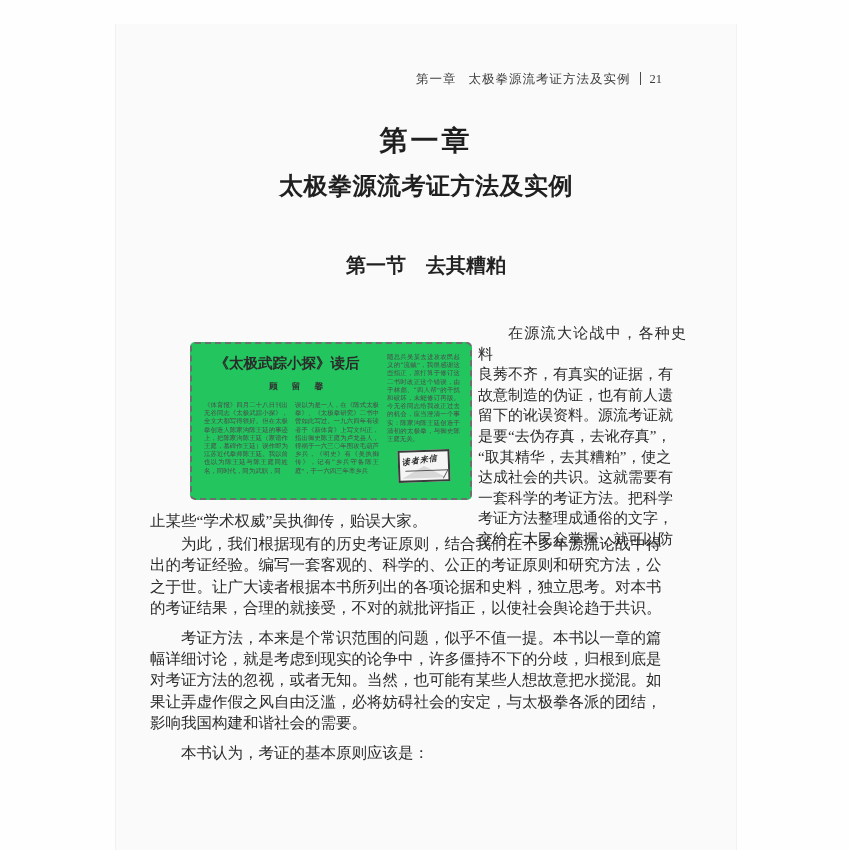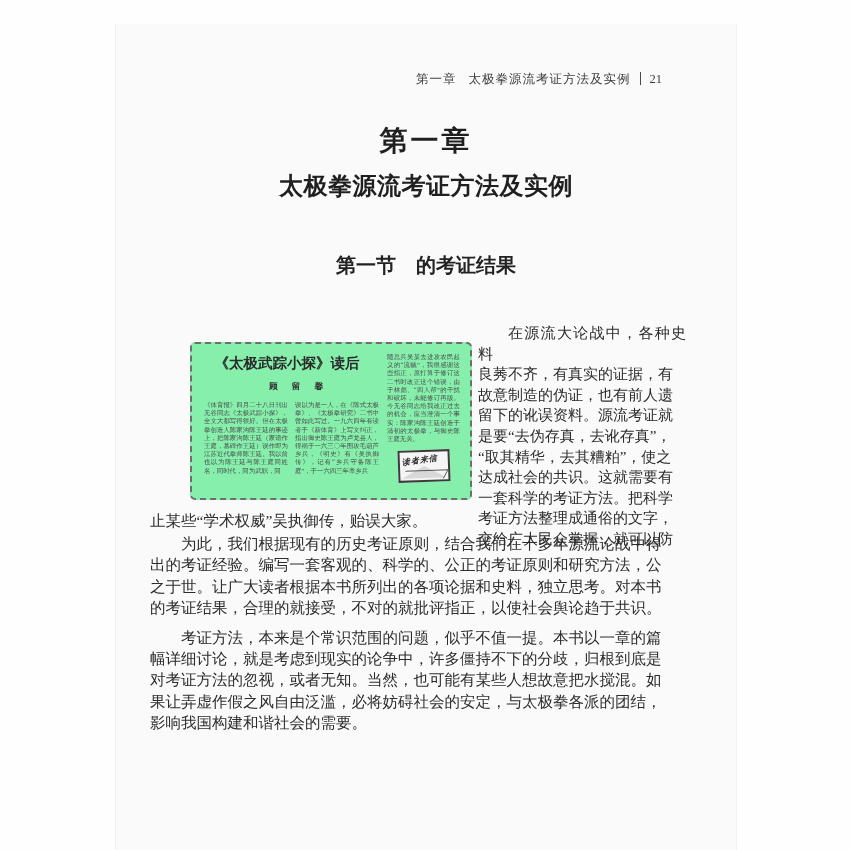--- a/index.html
+++ b/index.html
@@ -40,21 +40,21 @@
     font-size:24px; font-weight:bold; letter-spacing:0.5px; color:#1f1f1f;
   }
   .section-title {
     position:absolute; top:228px; left:0; width:100%; text-align:center;
     font-size:20px; font-weight:bold; color:#222;
   }
 
   
   .clipping {
     position:absolute; left:75px; top:318px; width:282px; height:158px;
-    border:2px dashed #6e6e6e; border-radius:5px; background:#86efac;
+    border:2px dashed #6e6e6e; border-radius:5px; background:#22c55e;
     box-sizing:border-box;
   }
   .clip-headline {
     position:absolute; left:6px; top:10px; width:178px; text-align:center;
     font-size:14.5px; font-weight:bold; color:#2a2a2a; white-space:nowrap;
   }
   .clip-author {
     position:absolute; left:18px; top:37px; width:178px; text-align:center;
     font-size:8.5px; font-weight:bold; letter-spacing:6px; color:#333;
   }
@@ -112,21 +112,21 @@
 
 <div class="canvas">
   <div class="scan-page">
 
     <div class="page-header">
       <span class="hdr-chapter">第一章</span><span>太极拳源流考证方法及实例</span><span class="hdr-divider"></span><span class="hdr-pagenum">21</span>
     </div>
 
     <div class="chapter-no">第一章</div>
     <div class="chapter-title">太极拳源流考证方法及实例</div>
-    <div class="section-title">第一节　的考证结果</div>
+    <div class="section-title">第一节　去其糟粕</div>
 
     <div class="clipping">
       <div class="clip-headline">《太极武踪小探》读后</div>
       <div class="clip-author">顾 留 馨</div>
       <div class="clip-col clip-col1">《体育报》四月二十八日刊出无谷同志《太极武踪小探》，全文大都写得很好。但在太极拳创造人陈家沟陈王廷的事迹上，把陈家沟陈王廷（家谱作王庭，墓碑作王廷）误作即为江苏近代拳师陈王廷。我以前也以为陈王廷与陈王庭同姓名，同时代，同为武职，同</div>
       <div class="clip-col clip-col2">误以为是一人，在《陈式太极拳》、《太极拳研究》二书中曾如此写过。一九六四年有读者于《新体育》上写文纠正，指出御史陈王庭为卢龙县人，得祸于一六三〇年围攻毛葫芦乡兵，《明史》有《吴执御传》，记有“乡兵守备陈王庭”，于一六四三年率乡兵</div>
       <div class="clip-col clip-col3">随总兵吴某去进攻农民起义的“流贼”，我很感谢这些指正，原打算于修订这二书时改正这个错误，由于林彪、“四人帮”的干扰和破坏，未能修订再版。今无谷同志给我改正过去的机会，应当澄清一个事实：陈家沟陈王廷创造于清初的太极拳，与御史陈王庭无关。</div>
       <div class="clip-stamp">
         <div class="stamp-flap"></div>
         <div class="stamp-flap-line"></div>
@@ -149,16 +149,17 @@
     <div class="paragraphs">
       <p class="para">为此，我们根据现有的历史考证原则，结合我们在十多年源流论战中得
 出的考证经验。编写一套客观的、科学的、公正的考证原则和研究方法，公
 之于世。让广大读者根据本书所列出的各项论据和史料，独立思考。对本书
 的考证结果，合理的就接受，不对的就批评指正，以使社会舆论趋于共识。</p>
       <p class="para">考证方法，本来是个常识范围的问题，似乎不值一提。本书以一章的篇
 幅详细讨论，就是考虑到现实的论争中，许多僵持不下的分歧，归根到底是
 对考证方法的忽视，或者无知。当然，也可能有某些人想故意把水搅混。如
 果让弄虚作假之风自由泛滥，必将妨碍社会的安定，与太极拳各派的团结，
 影响我国构建和谐社会的需要。</p>
+      <p class="para">本书认为，考证的基本原则应该是：</p>
     </div>
 
   </div>
 </div>
 
 </body></html>

